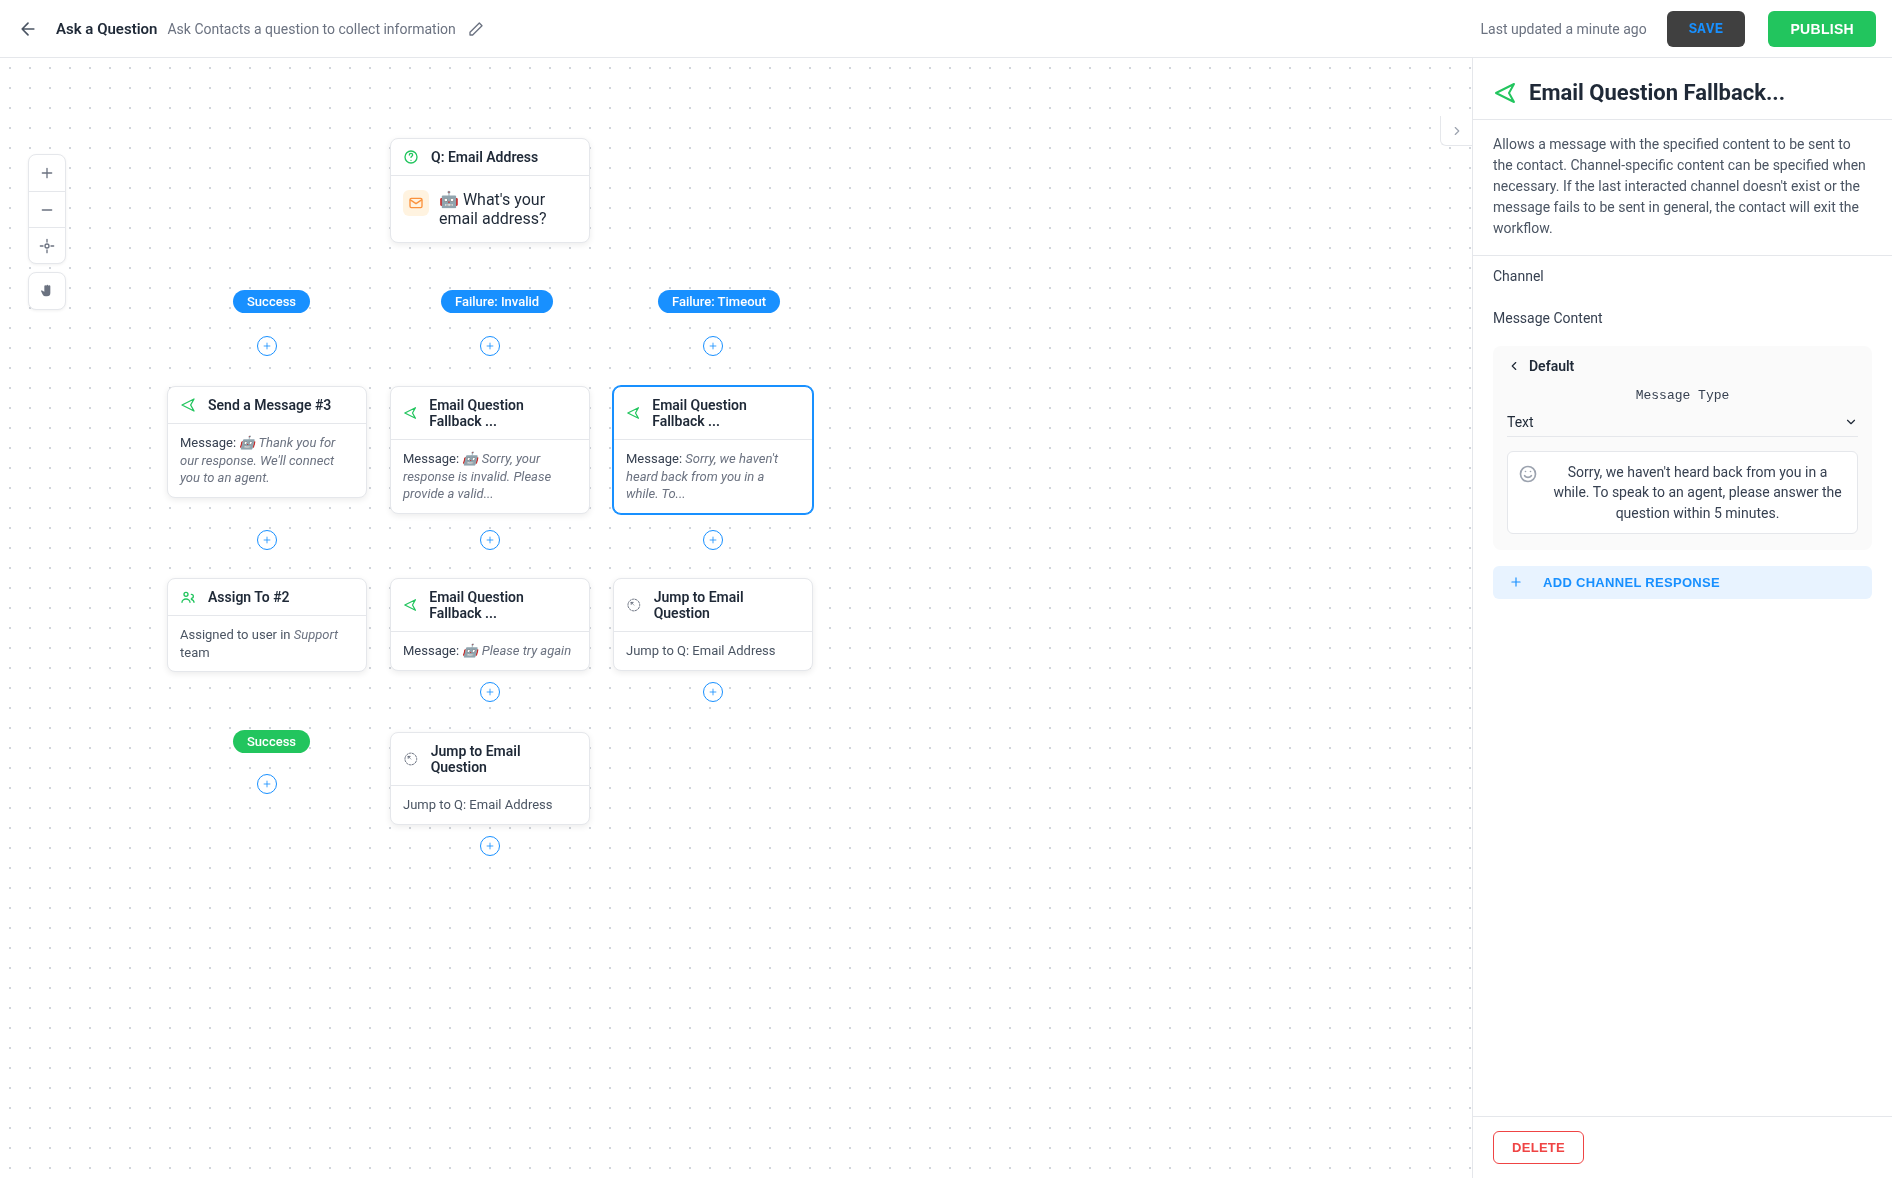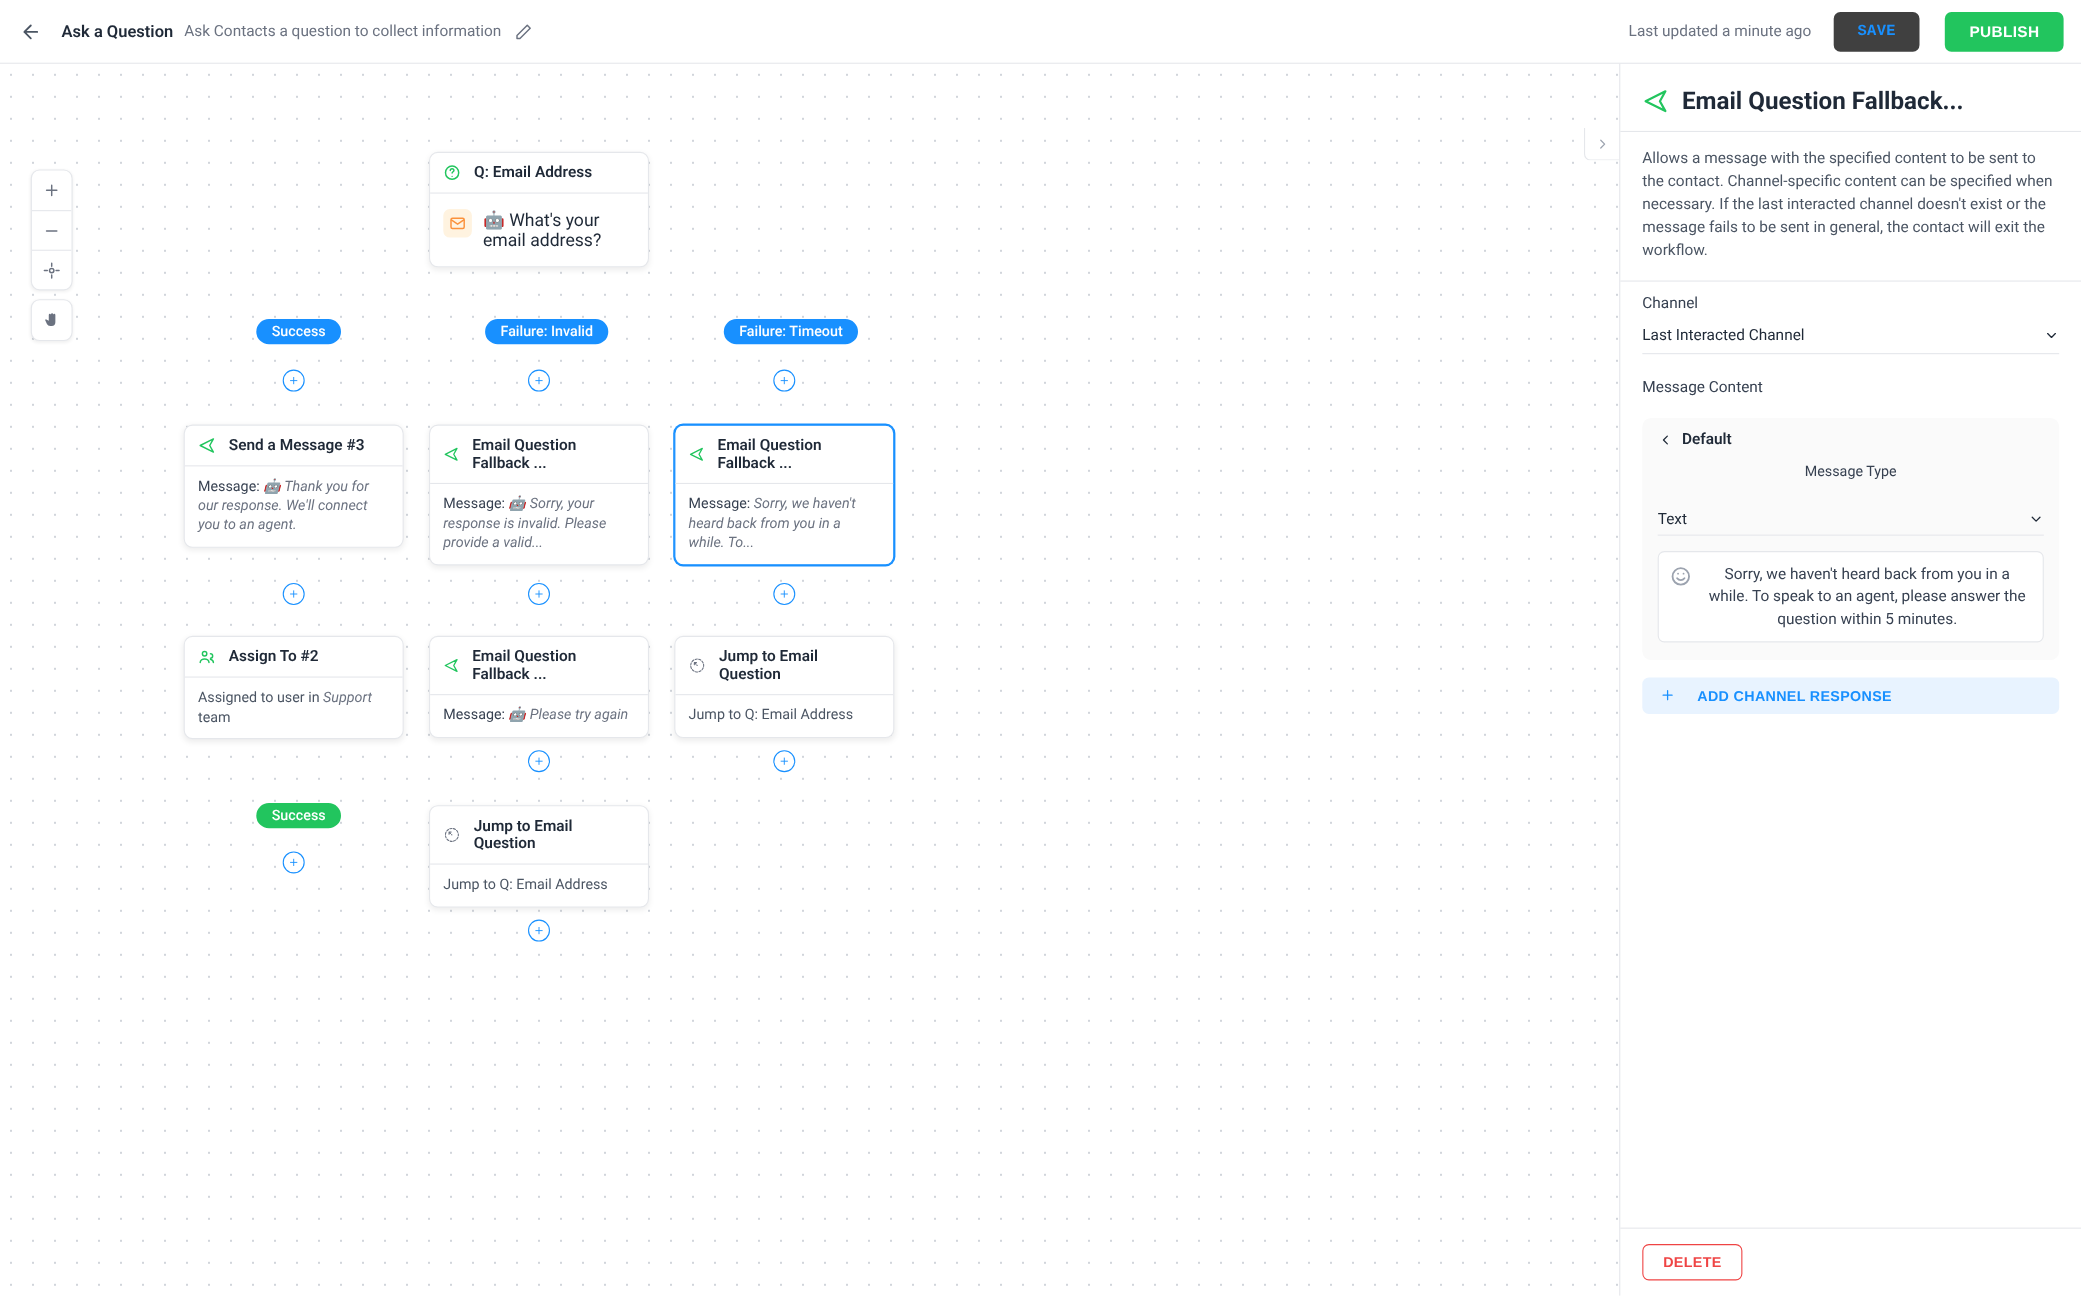--- a/index.html
+++ b/index.html
@@ -90,32 +90,32 @@
   .plus { position:absolute; width:20px; height:20px; border-radius:50%; border:1.5px solid var(--blue); background:#fff; display:flex; align-items:center; justify-content:center; color:var(--blue); cursor:pointer; z-index:2; }
   .plus svg { width:10px; height:10px; }
 
   .ic-send { color: var(--green); }
   .ic-q { color: var(--green); }
   .ic-user { color: var(--green); }
   .ic-jump { color: var(--gray-500); }
 
   
   .panel { width:420px; border-left:1px solid var(--gray-200); display:flex; flex-direction:column; }
-  .panel-head { display:flex; align-items:flex-start; gap:12px; padding:22px 20px 14px 20px; border-bottom:1px solid var(--gray-200); }
+  .panel-head { display:flex; align-items:flex-end; gap:12px; padding:22px 20px 14px 20px; border-bottom:1px solid var(--gray-200); }
   .panel-head svg { width:24px; height:24px; color:var(--green); }
   .panel-title { font-size:22px; font-weight:700; white-space:nowrap; overflow:hidden; text-overflow:ellipsis; }
   .panel-desc { padding:14px 20px 16px 20px; font-size:14px; color:var(--gray-600); line-height:1.5; border-bottom:1px solid var(--gray-200); }
   .panel-field { padding:12px 20px 0 20px; }
   .panel-label { font-size:14px; color:var(--gray-700); margin-bottom:4px; }
   .panel-select { display:flex; align-items:center; justify-content:space-between; height:34px; font-size:14px; color:var(--gray-800); border-bottom:1px solid var(--gray-200); cursor:pointer; }
 
   .default-box { margin:16px 20px 12px 20px; background:var(--gray-50); border-radius:8px; padding:12px 14px 16px 14px;text-align:center; }
   .default-head { display:flex; align-items:center; gap:8px; font-weight:600; font-size:14px; margin-bottom:14px; cursor:pointer; }
   .default-head svg { width:14px; height:14px; transform:rotate(90deg); }
-  .field-label { font-size:13px; color:var(--gray-700); margin-bottom:20px; }
+  .field-label { font-size:13px; color:var(--gray-700); margin-bottom:4px;font-family:Liberation Mono, monospace; }
   .select-row { display:flex; align-items:center; justify-content:space-between; height:30px; font-size:14px; color:var(--gray-800); border-bottom:1px solid var(--gray-200); margin-bottom:14px; cursor:pointer; }
   .msg-input { display:flex; gap:10px; border:1px solid var(--gray-200); border-radius:6px; padding:10px; background:#fff; }
   .emoji-btn { width:20px; height:20px; color:var(--gray-400); cursor:pointer; flex-shrink:0; margin-top:2px; }
   .msg-text { font-size:14px; color:var(--gray-700); line-height:1.45; }
 
   .add-channel-btn { margin:4px 20px 0 20px; display:inline-flex; align-items:center; gap:20px; background:#e8f3ff; color:var(--blue); border:none; border-radius:6px; padding:9px 16px; font-weight:600; font-size:13px; letter-spacing:.3px; cursor:pointer; }
   .add-channel-btn svg { width:14px; height:14px; }
 
   .panel-footer { margin-top:auto; padding:14px 20px; border-top:1px solid var(--gray-200); }
   .delete-btn { border:1px solid var(--red); color:var(--red); background:#fff; border-radius:6px; padding:8px 18px; font-weight:600; font-size:13px; letter-spacing:.3px; cursor:pointer; }
@@ -369,26 +369,20 @@
     <div class="panel-head">
       <svg viewBox="0 0 24 24">
           <path d="M3 12l18-9-5 9 5 9-18-9z" stroke="currentColor" stroke-width="2" fill="none" stroke-linejoin="round"></path>
         </svg>
       <div class="panel-title">Email Question Fallback...</div>
     </div>
     <div class="panel-desc">Allows a message with the specified content to be sent to the contact. Channel-specific content can be specified when necessary. If the last interacted channel doesn't exist or the message fails to be sent in general, the contact will exit the workflow.</div>
 
     <div class="panel-field">
       <div class="panel-label">Channel</div>
-      <div class="panel-select">
-        <span>Last Interacted Channel</span>
-        <svg width="14" height="14" viewBox="0 0 24 24">
-            <path d="M6 9l6 6 6-6" stroke="currentColor" stroke-width="2" fill="none" stroke-linecap="round" stroke-linejoin="round"></path>
-          </svg>
-      </div>
     </div>
 
     <div class="panel-field" style="margin-top:10px;">
       <div class="panel-label">Message Content</div>
     </div>
 
     <div class="default-box">
       <div class="default-head">
         <svg viewBox="0 0 24 24">
             <path d="M6 9l6 6 6-6" stroke="currentColor" stroke-width="2" fill="none" stroke-linecap="round" stroke-linejoin="round"></path>

